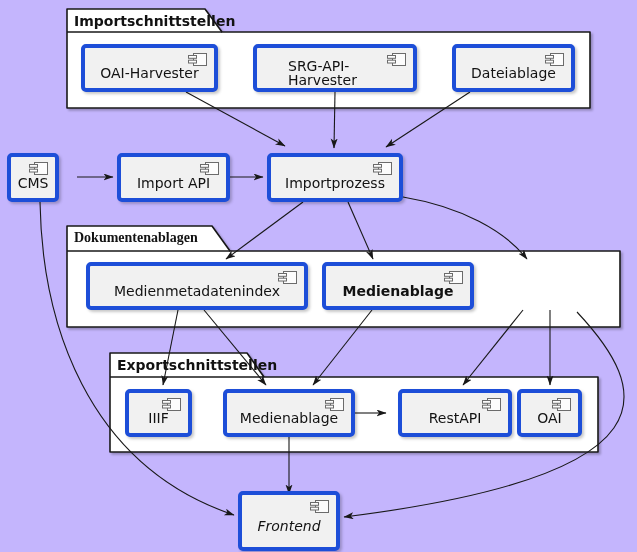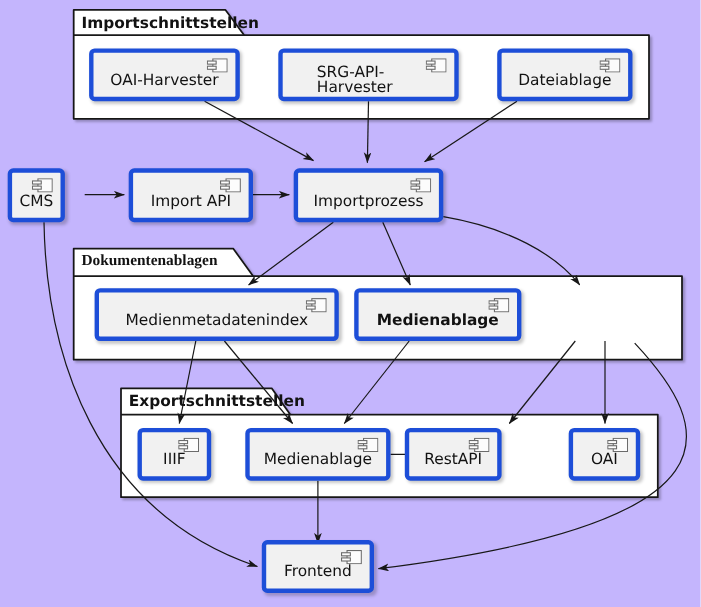--- a/index.html
+++ b/index.html
@@ -42,23 +42,23 @@
   #n-srg-api-harvester   {left:253px; top:44px;  width:164px; height:48px;padding-left:31px;}
   #n-dateiablage         {left:452px; top:44px;  width:123px; height:48px;}
   #n-cms                 {left:7px;   top:153px; width:52px;  height:49px;}
   #n-import-api          {left:117px; top:153px; width:113px; height:49px;}
   #n-importprozess       {left:267px; top:153px; width:136px; height:49px;}
   #n-medienmetadatenindex{left:86px;  top:262px; width:222px; height:48px;}
   #n-medienablage        {left:322px; top:262px; width:152px; height:48px;font-weight:bold;}
   #n-suchindex           {left:495px; top:262px; width:112px; height:48px;}
   #n-iiif                {left:125px; top:389px; width:67px;  height:48px;}
   #n-medienserver        {left:223px; top:389px; width:132px; height:48px;}
-  #n-restapi             {left:368px; top:389px; width:88px;  height:48px;}
+  #n-restapi             {left:398px; top:389px; width:114px;  height:48px;}
   #n-oai                 {left:517px; top:389px; width:65px;  height:48px;}
-  #n-frontend            {left:238px; top:491px; width:102px; height:48px;}
+  #n-frontend            {left:238px; top:491px; width:102px; height:60px;font-style:italic;}
   
   #t-import   {left:74px;  top:13px;}
   #t-dokumente{left:74px;  top:230px;font-family:Liberation Serif, serif;}
   #t-export   {left:117px; top:357px;}
 </style>
 </head>
 <body>
 
 <div class="canvas">
 

